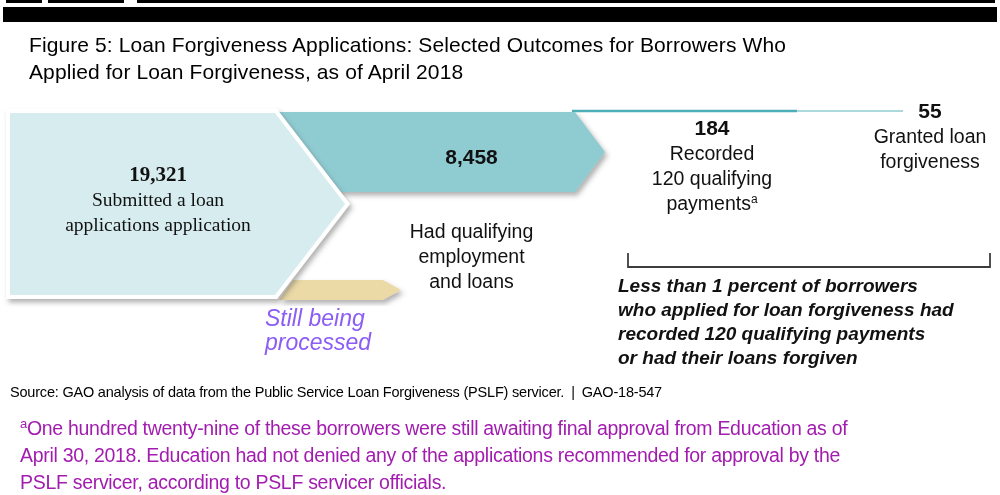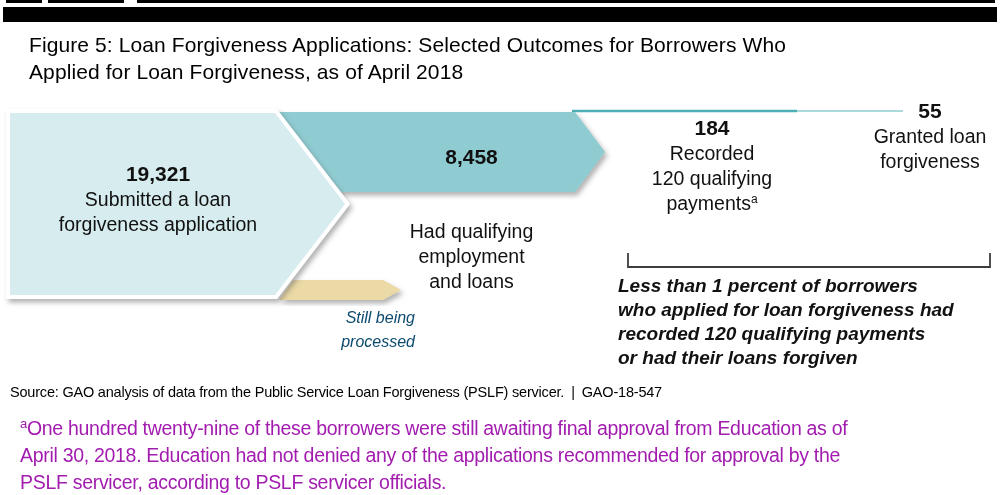--- a/index.html
+++ b/index.html
@@ -14,29 +14,29 @@
   .abs{position:absolute;}
   .topdash{position:absolute;top:0;height:3px;background:#000;}
   #title-bar{position:absolute;left:3px;top:7px;width:994px;height:15px;background:#000;}
   #figure-title{
     position:absolute;left:8px;top:31px;width:985px;
     font-size:21px;font-weight:normal;line-height:27px;letter-spacing:0.1px;margin-left:21px;
   }
   .stage-label{position:absolute;text-align:center;z-index:5;}
   .stage-value{font-size:21px;font-weight:bold;line-height:26px;color:#111;}
   .stage-text{font-size:19.5px;line-height:25px;color:#111;}
-  #label-stage1{left:10px;top:161px;width:296px;}
+  #label-stage1{left:10px;top:161px;width:296px;font-family:Liberation Serif, serif;}
   #value-stage2{left:349px;top:144px;width:245px;}
   #text-stage2{left:349px;top:199px;width:245px;margin-top:20px;}
   #label-stage3{left:612px;top:115px;width:200px;}
   #label-stage4{left:855px;top:98px;width:150px;}
   #value-processing{left:280px;top:279px;width:120px;text-align:center;
     font-size:20px;font-weight:bold;line-height:22px;}
-  #text-processing{left:265px;top:306px;width:150px;text-align:right;
-    font-size:16px;font-style:italic;line-height:24px;color:#0c4a6e;}
+  #text-processing{left:265px;top:306px;width:150px;text-align:left;
+    font-size:23px;font-style:italic;line-height:24px;color:#8b5cf6;}
   #annotation{
     left:618px;top:274px;width:380px;
     font-size:19px;font-weight:bold;font-style:italic;line-height:24px;color:#111;
   }
   sup.fn{font-size:12px;vertical-align:super;line-height:0;}
   #source-line{
     position:absolute;left:10px;top:384px;width:985px;
     font-size:14.5px;letter-spacing:-0.2px;color:#000;
   }
   #source-line .sep{margin:0 7px;}
@@ -78,21 +78,21 @@
     <polygon points="293,175 383,175 401,185 383,195 279,195" filter="url(#ds)" fill="#ebd9a6"></polygon>
 
     <polygon points="10,8 275,8 345,99 275,190 10,190" filter="url(#ds)" stroke="#ffffff" stroke-width="8" paint-order="stroke" fill="#d7ecef"></polygon>
 
     <path d="M628,148 L628,162 L990,162 L990,148" fill="none" stroke-width="1.8" stroke="#3d3d3d"></path>
   </svg>
 
   <div class="stage-label" id="label-stage1">
     <div class="stage-value">19,321</div>
     <div class="stage-text">Submitted a loan</div>
-    <div class="stage-text">forgiveness application</div>
+    <div class="stage-text">applications application</div>
   </div>
 
   <div class="stage-label" id="value-stage2">
     <div class="stage-value">8,458</div>
   </div>
   <div class="stage-label" id="text-stage2">
     <div class="stage-text">Had qualifying</div>
     <div class="stage-text">employment</div>
     <div class="stage-text">and loans</div>
   </div>

